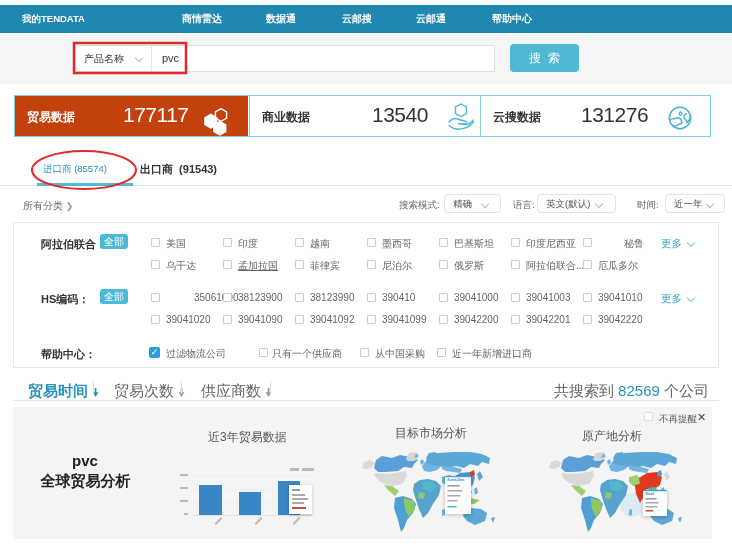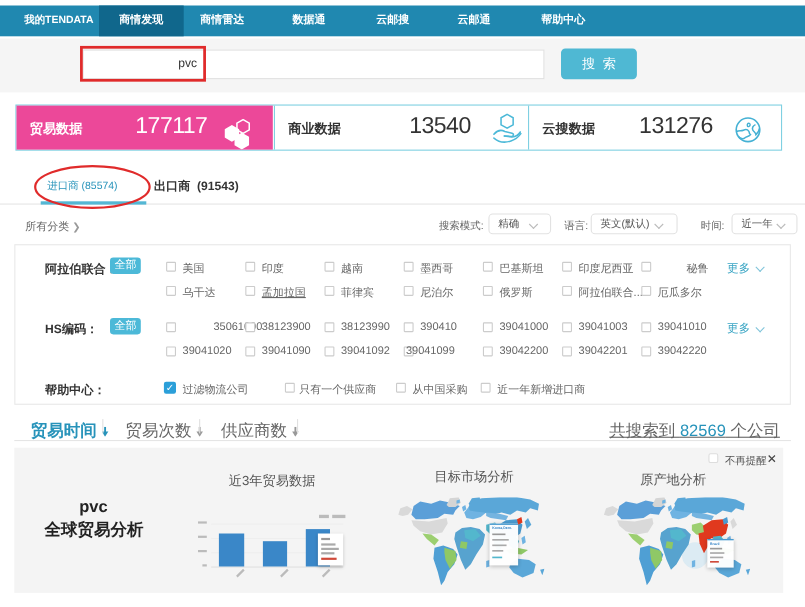--- a/index.html
+++ b/index.html
@@ -8,21 +8,21 @@
 .nav .item { position:absolute; top:0; height:28px; line-height:28px; color:#fff; font-size:10px; font-weight:bold; white-space:nowrap; }
 .nav .active { background:#10678c; text-align:center; }
 .searchband { position:absolute; left:0; top:35px; width:732px; height:49px; background:#f5f5f5; }
 .searchbox { position:absolute; left:75px; top:45px; width:420px; height:27px; background:#fff; border:1px solid #e0e0e0; }
 .sb-dd { position:absolute; left:0; top:0; width:76px; height:25px; line-height:25px; font-size:10px; color:#333; padding-left:8px; border-right:1px solid #e5e5e5; }
 
 .sb-q { position:absolute; left:86px; top:0; height:25px; line-height:25px; font-size:11px; color:#333; }
 .searchbtn { position:absolute; left:510px; top:44px; width:69px; height:28px; background:#4fb8d3; border-radius:4px; color:#fff; font-size:12px; line-height:28px; text-align:center; letter-spacing:7px; text-indent:7px; }
 .stats { position:absolute; left:14px; top:95px; width:697px; height:42px; border:1px solid #7fd0e2; background:#fff; }
 .stat { position:absolute; top:0; height:40px; }
-.stat1 { left:0; width:233px; background:#ec4899; color:#fff; }
+.stat1 { left:0; width:233px; background:#c2410c; color:#fff; }
 .stat2 { left:234px; width:230px; border-left:1px solid #7fd0e2; color:#333; }
 .stat3 { left:465px; width:230px; border-left:1px solid #7fd0e2; color:#333; }
 .stat .lbl { position:absolute; left:12px; top:13px; font-size:12px; font-weight:bold; }
 .stat .num { position:absolute; top:7px; font-size:21px; letter-spacing:-0.5px; }
 .tabs { position:absolute; left:0; top:150px; width:732px; height:36px; border-bottom:1px solid #e5e5e5; }
 .tab1 { position:absolute; left:43px; top:13px; font-size:9.5px; font-weight:normal; color:#2793ba; }
 .tab1line { position:absolute; left:37px; top:33px; width:96px; height:3px; background:#54b7d4; }
 .tab2 { position:absolute; left:140px; top:12px; font-size:11px; font-weight:bold; color:#333; }
 .metarow { position:absolute; left:0; top:193px; width:732px; height:22px; font-size:9.5px; color:#666; }
 .allcat { position:absolute; left:23px; top:6px; font-size:10px; }
@@ -33,44 +33,44 @@
 .flabel { position:absolute; font-size:11px; font-weight:bold; color:#333; }
 .allbtn { position:absolute; width:28px; height:15px; background:#4cb9d8; border-radius:3px; color:#fff; font-size:10px; text-align:center; line-height:15px; }
 .cb { position:absolute; width:9px; height:9px; border:1px solid #ccc; border-radius:1px; background:#fff; }
 .cbchecked { position:absolute; width:11px; height:11px; background:#2b9fd9; border-radius:2px; color:#fff; font-size:9px; line-height:11px; text-align:center; }
 .clabel { position:absolute; font-size:10px; color:#666; white-space:nowrap; }
 .more { position:absolute; font-size:10.5px; color:#3aa5c4; }
 .sortbar { position:absolute; left:13px; top:375px; width:706px; height:26px; border-bottom:1px solid #e5e5e5; font-size:15px; }
 .sortitem { position:absolute; top:7px; color:#666; }
 .sortitem.on { color:#2793ba; font-weight:bold; }
 .sortdiv { position:absolute; top:6px; width:1px; height:13px; background:#e0e0e0; }
-.foundinfo { position:absolute; right:10px; top:7px; color:#666;text-decoration:underline; }
+.foundinfo { position:absolute; right:10px; top:7px; color:#666; }
 .foundinfo b { color:#2793ba; font-weight:normal; }
 .graypanel { position:absolute; left:13px; top:407px; width:699px; height:132px; background:#f4f4f4; }
 .remind { position:absolute; font-size:9.5px; color:#555; }
 .remindbox { position:absolute; width:9px; height:9px; background:#fff; border:1px solid #ddd; border-radius:2px; }
 .remindx { position:absolute; font-size:11px; color:#444; }
 .gp-title { position:absolute; font-size:12px; color:#555; }
 .pvcbig { position:absolute; left:35px; top:452px; width:100px; text-align:center; font-size:15px; font-weight:bold; color:#222; }
 .pvcbig2 { position:absolute; left:20px; top:472px; width:131px; text-align:center; font-size:15px; font-weight:bold; color:#222; }
 .annot { position:absolute; left:0; top:0; width:732px; height:552px; pointer-events:none; }
 </style>
 </head>
 <body>
 <div class="nav">
   <div class="item" style="left:22px;font-size:9.5px;">我的TENDATA</div>
-  <div class="item active" style="left:90px;width:77px;">商情发现</div>
   <div class="item" style="left:182px;">商情雷达</div>
   <div class="item" style="left:266px;">数据通</div>
   <div class="item" style="left:342px;">云邮搜</div>
   <div class="item" style="left:416px;">云邮通</div>
   <div class="item" style="left:492px;">帮助中心</div>
 </div>
 <div class="searchband"></div>
 <div class="searchbox">
+  <div class="sb-dd">产品名称<span class="chev" style="right:9px;top:9px;"></span></div>
   <div class="sb-q">pvc</div>
 </div>
 <div class="searchbtn">搜索</div>
 
 <div class="stats">
   <div class="stat stat1">
     <div class="lbl">贸易数据</div>
     <div class="num" style="left:108px;">177117</div>
     <svg style="position:absolute;left:189px;top:12px;" width="25" height="28" viewBox="0 0 25 28">
       <polygon points="17.0,0.7 11.4,3.9 11.4,10.1 17.0,13.3 22.6,10.1 22.6,3.9" fill="none" stroke="#fff" stroke-width="1.4"></polygon>
@@ -166,21 +166,21 @@
   <div class="cb" style="left:569px;top:70px;"></div>
     <div class="clabel" style="left:584px;top:69px;">39041010</div>
   <div class="more" style="left:647px;top:69px;">更多<span class="chev" style="position:absolute;right:-12px;top:3px;border-color:#7fc4da;"></span></div>
   <div class="cb" style="left:137px;top:92px;"></div>
     <div class="clabel" style="left:152px;top:91px;">39041020</div>
   <div class="cb" style="left:209px;top:92px;"></div>
     <div class="clabel" style="left:224px;top:91px;">39041090</div>
   <div class="cb" style="left:281px;top:92px;"></div>
     <div class="clabel" style="left:296px;top:91px;">39041092</div>
   <div class="cb" style="left:353px;top:92px;"></div>
-    <div class="clabel" style="left:355px;top:91px;">39041099</div>
+    <div class="clabel" style="left:368px;top:91px;">39041099</div>
   <div class="cb" style="left:425px;top:92px;"></div>
     <div class="clabel" style="left:440px;top:91px;">39042200</div>
   <div class="cb" style="left:497px;top:92px;"></div>
     <div class="clabel" style="left:512px;top:91px;">39042201</div>
   <div class="cb" style="left:569px;top:92px;"></div>
     <div class="clabel" style="left:584px;top:91px;">39042220</div>
 
   <div class="flabel" style="left:27px;top:124px;">帮助中心：</div>
   <div class="cbchecked" style="left:135px;top:124px;">✓</div>
     <div class="clabel" style="left:152px;top:124px;">过滤物流公司</div>

